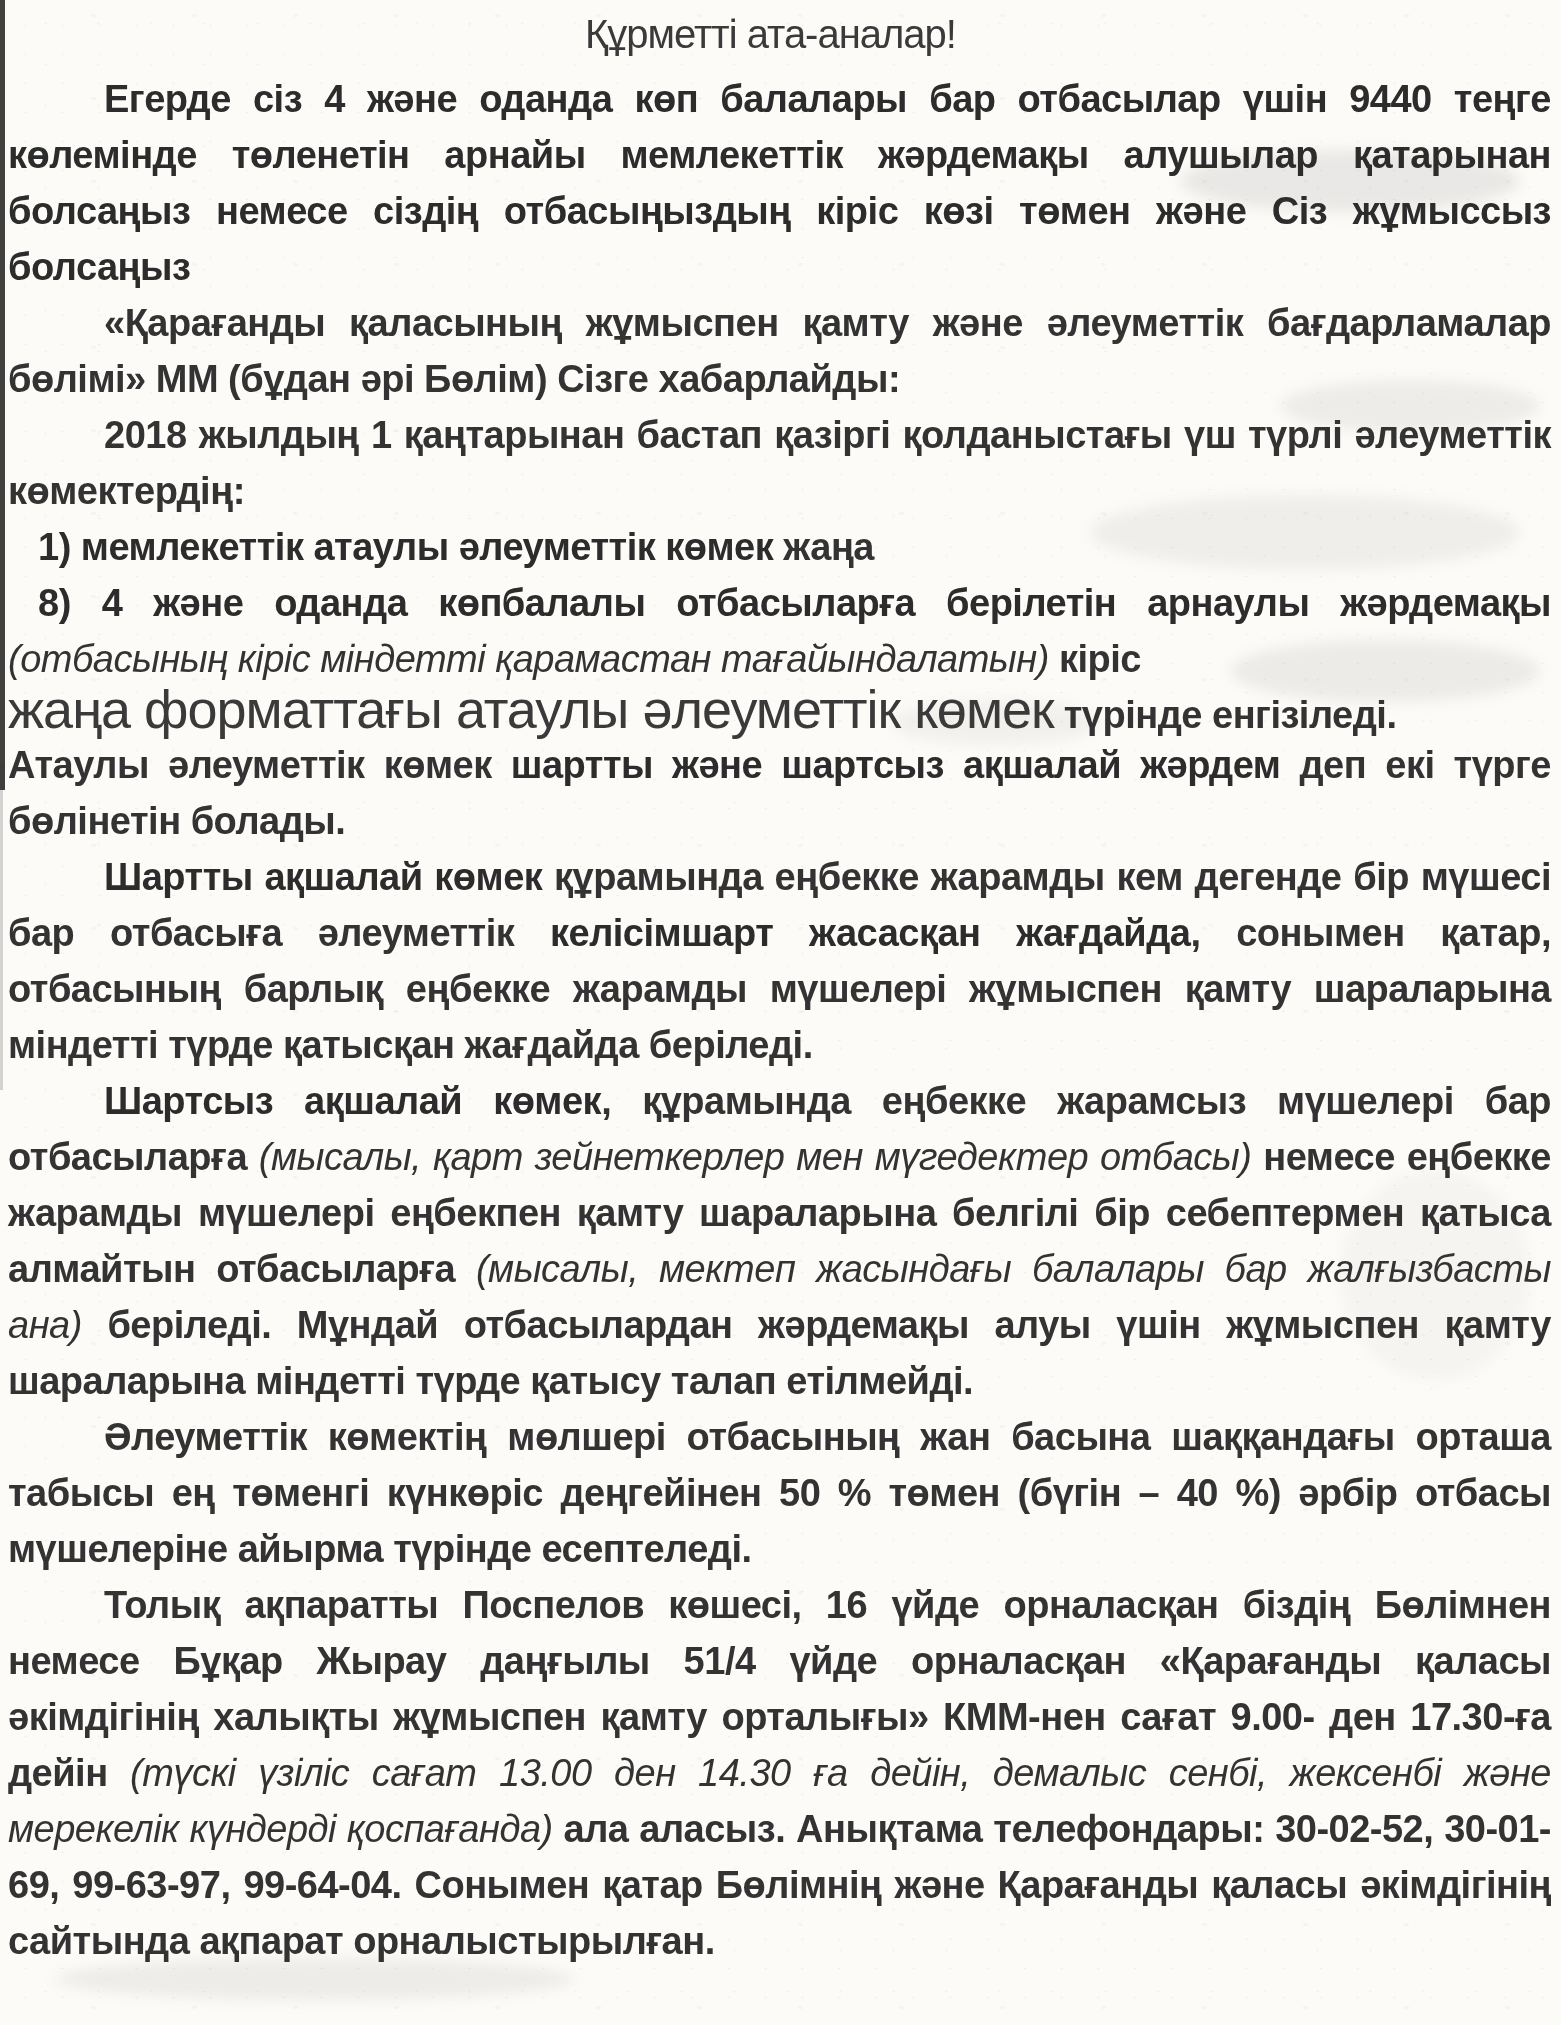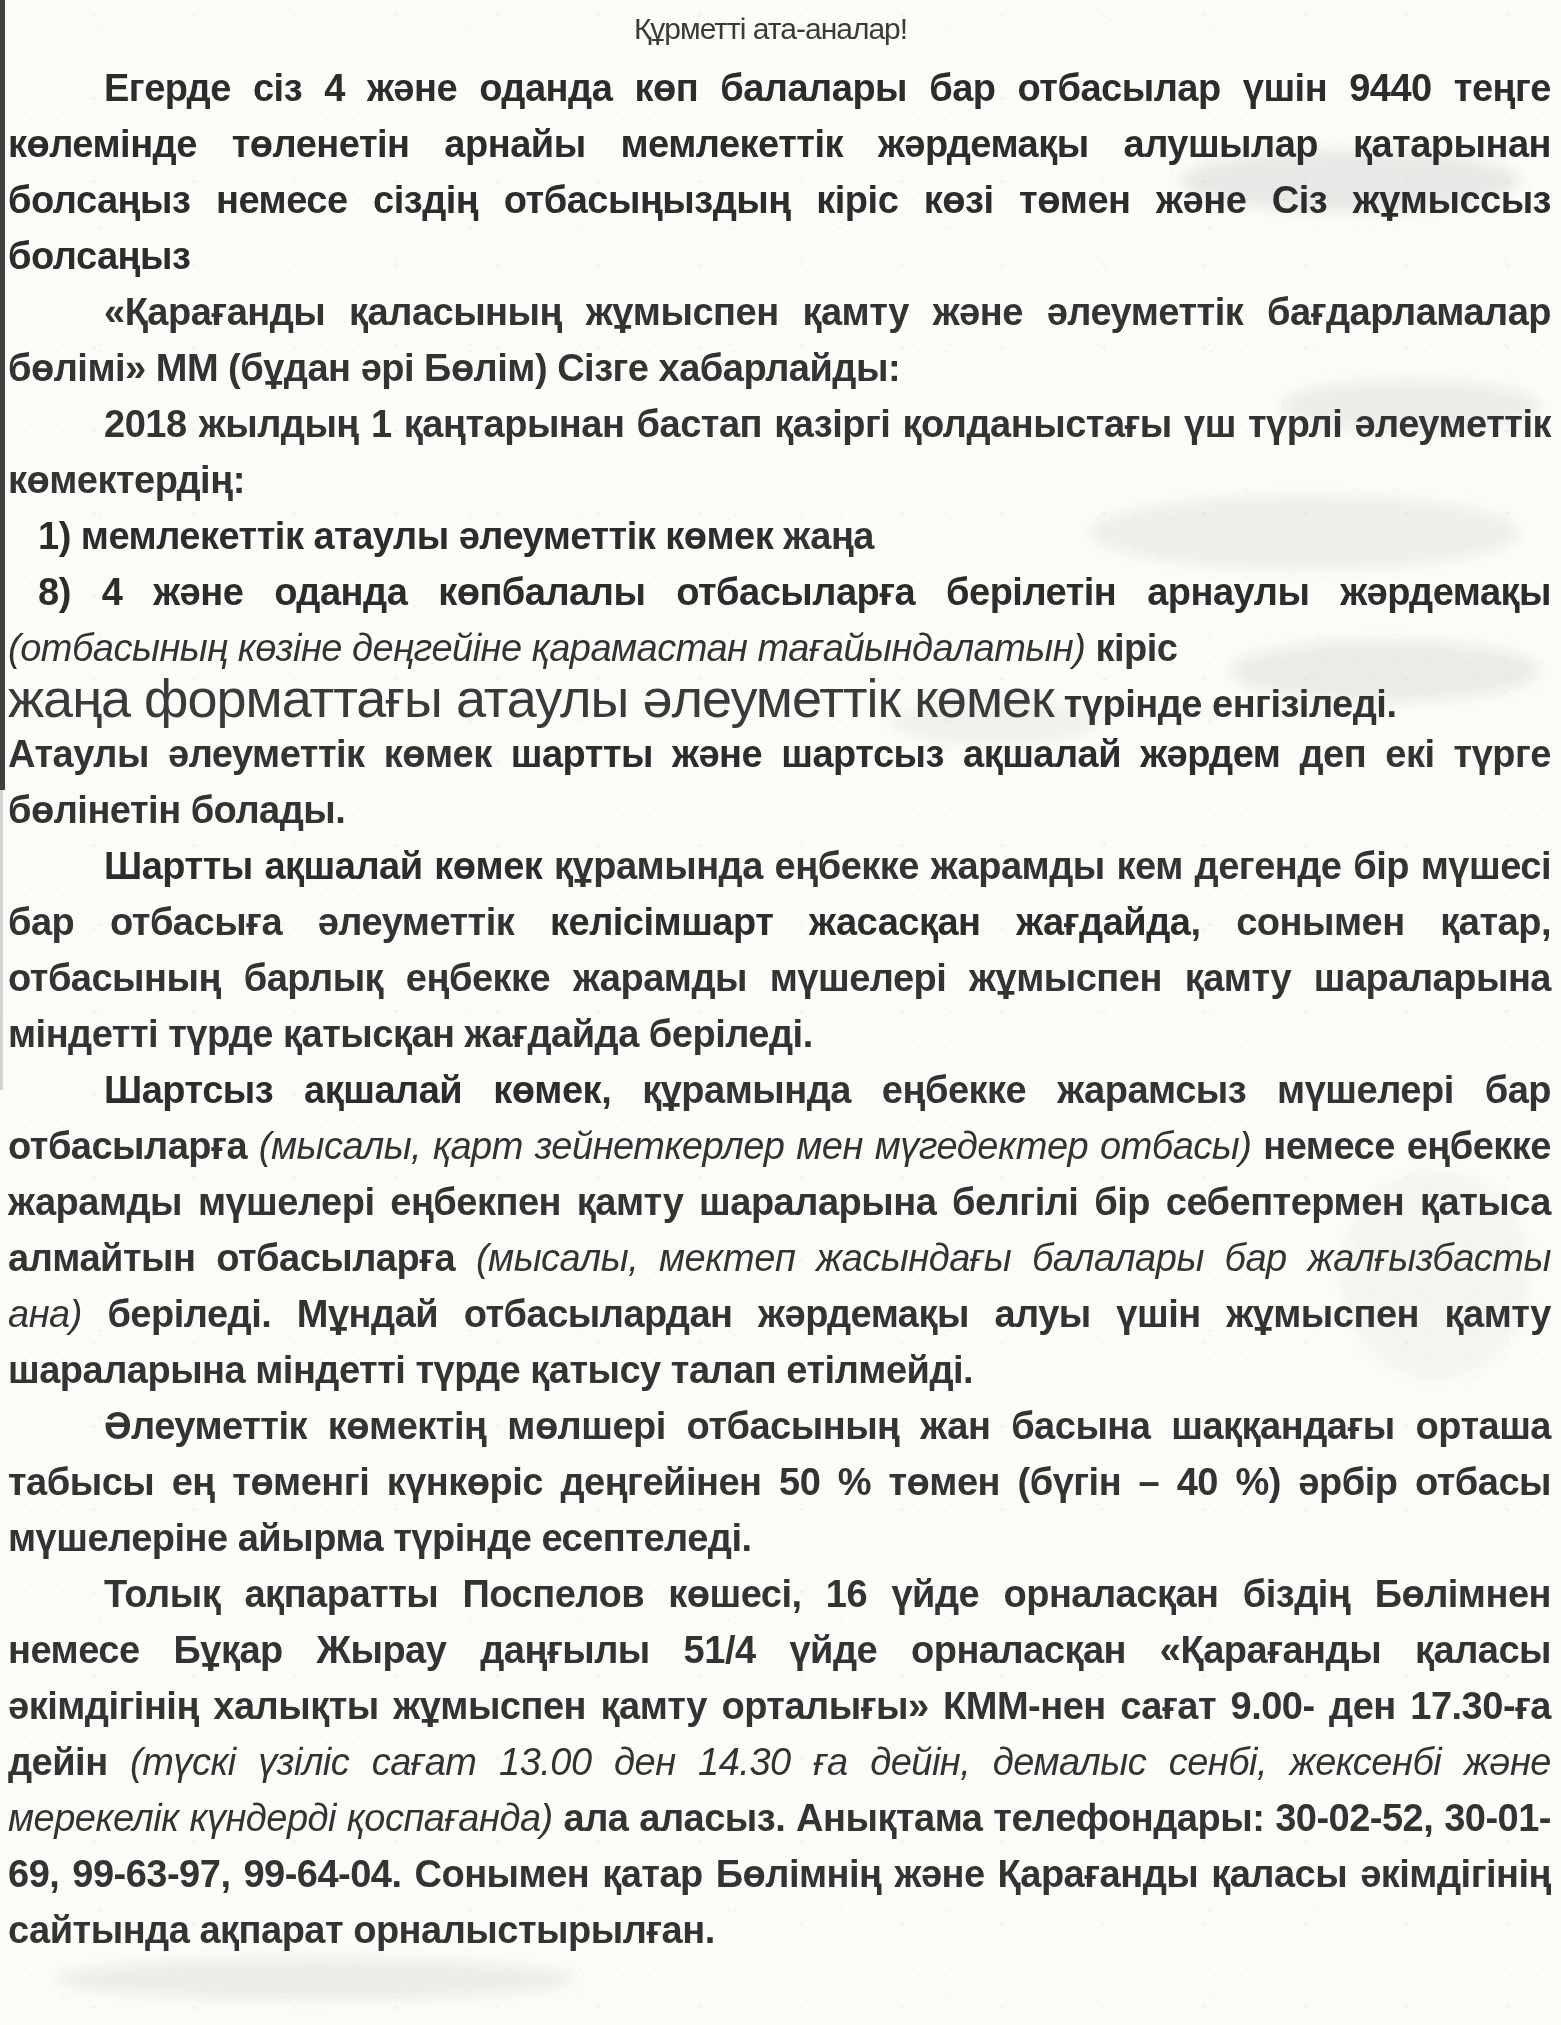--- a/index.html
+++ b/index.html
@@ -25,21 +25,21 @@
     background-image:
       radial-gradient(rgba(60,60,60,0.055) 1px, transparent 1.4px),
       radial-gradient(rgba(60,60,60,0.045) 1px, transparent 1.6px),
       radial-gradient(rgba(60,60,60,0.035) 2px, transparent 2.6px);
     background-size: 37px 29px, 53px 41px, 101px 83px;
     background-position: 7px 11px, 19px 3px, 43px 57px;
     pointer-events: none;
   }
   .title {
     position: relative;
-    font-size: 30px;
+    font-size: 40px;
     font-weight: normal;
     text-align: center;
     letter-spacing: -1px;
     margin: 12px 20px 14px 0;
     color: #3a3a3a;
   }
   .doc-body {
     position: relative;
     padding: 0 10px 30px 8px;
     font-size: 38px;
@@ -103,21 +103,21 @@
   <div class="smudge s6"></div>
   <div class="smudge s7"></div>
 
   <h1 class="title">Құрметті ата-аналар!</h1>
 
   <div class="doc-body">
       <p class="para indent"><span class="seg-bold">Егерде сіз 4 және оданда көп балалары бар отбасылар үшін 9440 теңге көлемінде төленетін арнайы мемлекеттік жәрдемақы алушылар қатарынан болсаңыз немесе сіздің отбасыңыздың кіріс көзі төмен және Сіз жұмыссыз  болсаңыз</span></p>
       <p class="para indent"><span class="seg-normal">«Қарағанды қаласының жұмыспен қамту және әлеуметтік бағдарламалар бөлімі» ММ (бұдан әрі Бөлім) Сізге хабарлайды:</span></p>
       <p class="para indent"><span class="seg-normal">2018 жылдың 1 қаңтарынан бастап қазіргі қолданыстағы үш түрлі әлеуметтік көмектердің:</span></p>
       <p class="para item"><span class="seg-bold">1) мемлекеттік атаулы әлеуметтік көмек</span><span class="seg-normal"> жаңа</span></p>
-      <p class="para item"><span class="seg-bold">8) 4 және оданда көпбалалы отбасыларға берілетін арнаулы жәрдемақы</span><span class="seg-italic"> (отбасының көзіне деңгейіне қарамастан тағайындалатын)</span><span class="seg-normal"> кіріс</span></p>
+      <p class="para item"><span class="seg-bold">8) 4 және оданда көпбалалы отбасыларға берілетін арнаулы жәрдемақы</span><span class="seg-italic"> (отбасының кіріс міндетті қарамастан тағайындалатын)</span><span class="seg-normal"> кіріс</span></p>
       <p class="para none large-line"><span class="seg-large">жаңа форматтағы атаулы әлеуметтік көмек</span><span class="seg-normal"> түрінде енгізіледі.</span></p>
       <p class="para none"><span class="seg-normal">Атаулы әлеуметтік көмек </span><span class="seg-bold">шартты және шартсыз ақшалай жәрдем</span><span class="seg-normal"> деп екі түрге бөлінетін болады.</span></p>
       <p class="para indent"><span class="seg-bold">Шартты ақшалай көмек</span><span class="seg-normal"> құрамында еңбекке жарамды кем дегенде бір мүшесі бар отбасыға әлеуметтік </span><span class="seg-bold">келісімшарт жасасқан жағдайда</span><span class="seg-normal">, сонымен қатар, отбасының барлық еңбекке жарамды мүшелері жұмыспен қамту шараларына міндетті түрде қатысқан жағдайда беріледі.</span></p>
       <p class="para indent"><span class="seg-bold">Шартсыз ақшалай көмек</span><span class="seg-normal">, құрамында еңбекке жарамсыз мүшелері бар отбасыларға </span><span class="seg-italic">(мысалы, қарт зейнеткерлер мен мүгедектер отбасы)</span><span class="seg-normal"> немесе еңбекке жарамды мүшелері еңбекпен қамту шараларына белгілі бір себептермен қатыса алмайтын отбасыларға </span><span class="seg-italic">(мысалы, мектеп жасындағы балалары бар жалғызбасты ана)</span><span class="seg-normal"> беріледі. Мұндай отбасылардан жәрдемақы алуы үшін жұмыспен қамту шараларына міндетті түрде қатысу талап етілмейді.</span></p>
       <p class="para indent"><span class="seg-normal">Әлеуметтік көмектің мөлшері отбасының жан басына шаққандағы орташа табысы ең төменгі күнкөріс деңгейінен 50 % төмен (бүгін – 40 %) әрбір отбасы мүшелеріне айырма түрінде есептеледі.</span></p>
       <p class="para indent"><span class="seg-normal">Толық ақпаратты Поспелов көшесі, 16 үйде орналасқан біздің Бөлімнен немесе Бұқар Жырау даңғылы 51/4 үйде орналасқан «Қарағанды қаласы әкімдігінің халықты жұмыспен қамту орталығы» КММ-нен сағат 9.00- ден 17.30-ға дейін </span><span class="seg-italic">(түскі үзіліс сағат 13.00 ден 14.30 ға дейін, демалыс сенбі, жексенбі және мерекелік күндерді қоспағанда)</span><span class="seg-normal"> ала аласыз. Анықтама телефондары: 30-02-52, 30-01-69, 99-63-97, 99-64-04.  Сонымен қатар Бөлімнің және Қарағанды қаласы әкімдігінің сайтында ақпарат орналыстырылған.</span></p>
     </div>
 
 </div>
 

